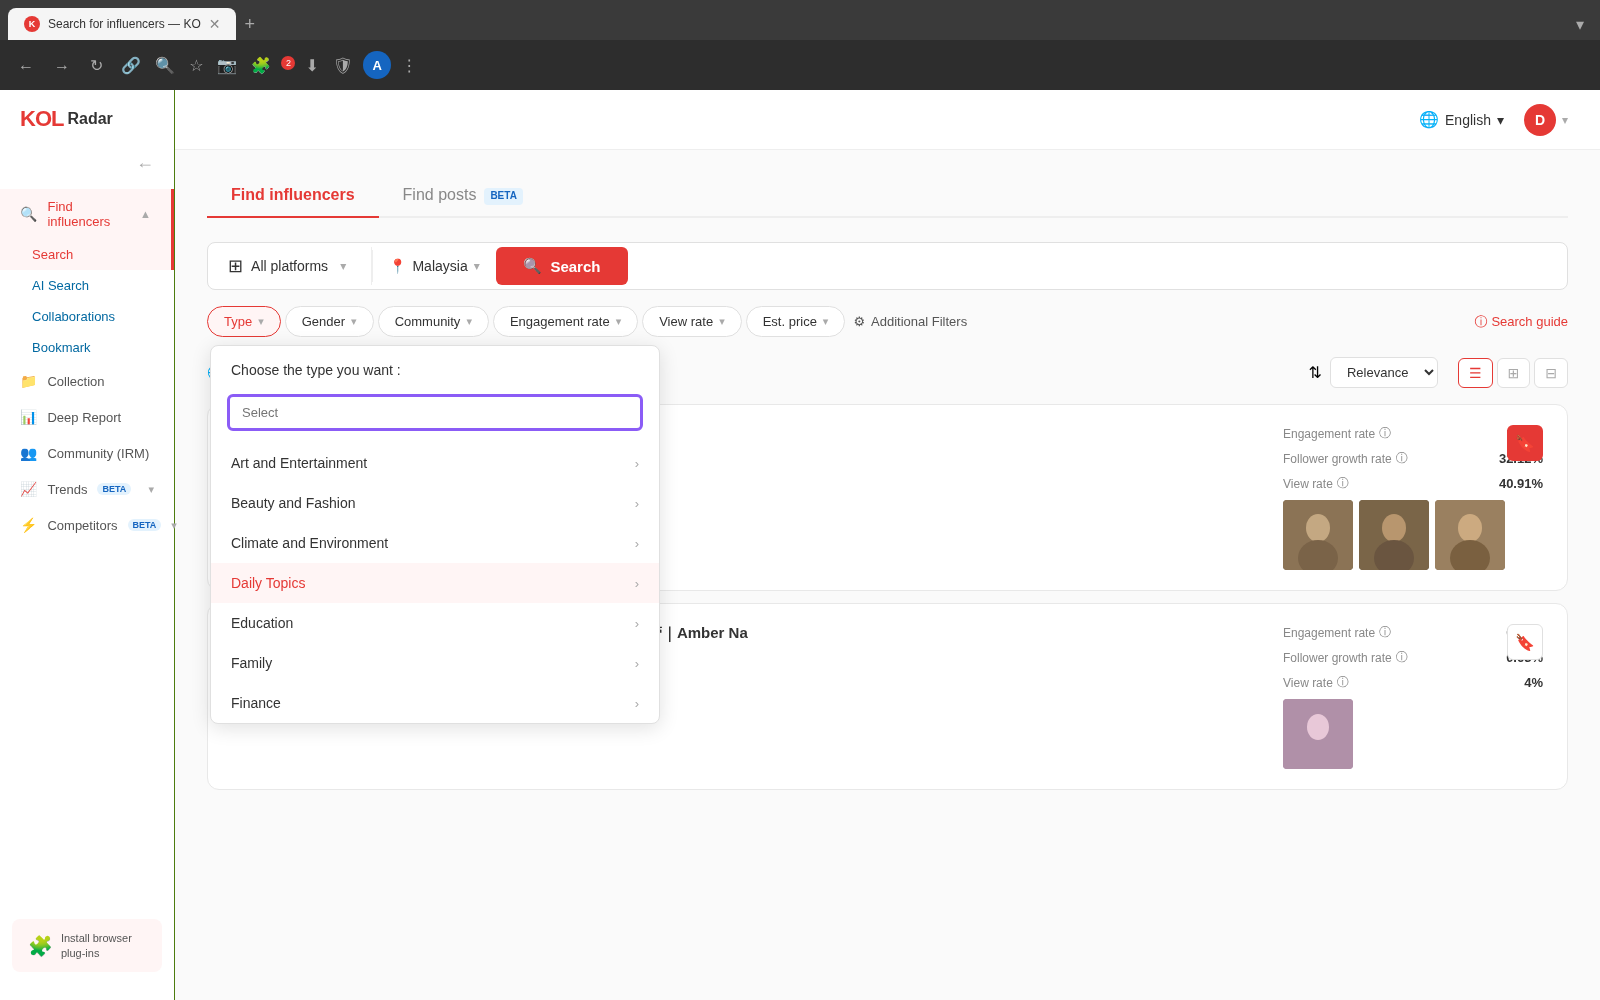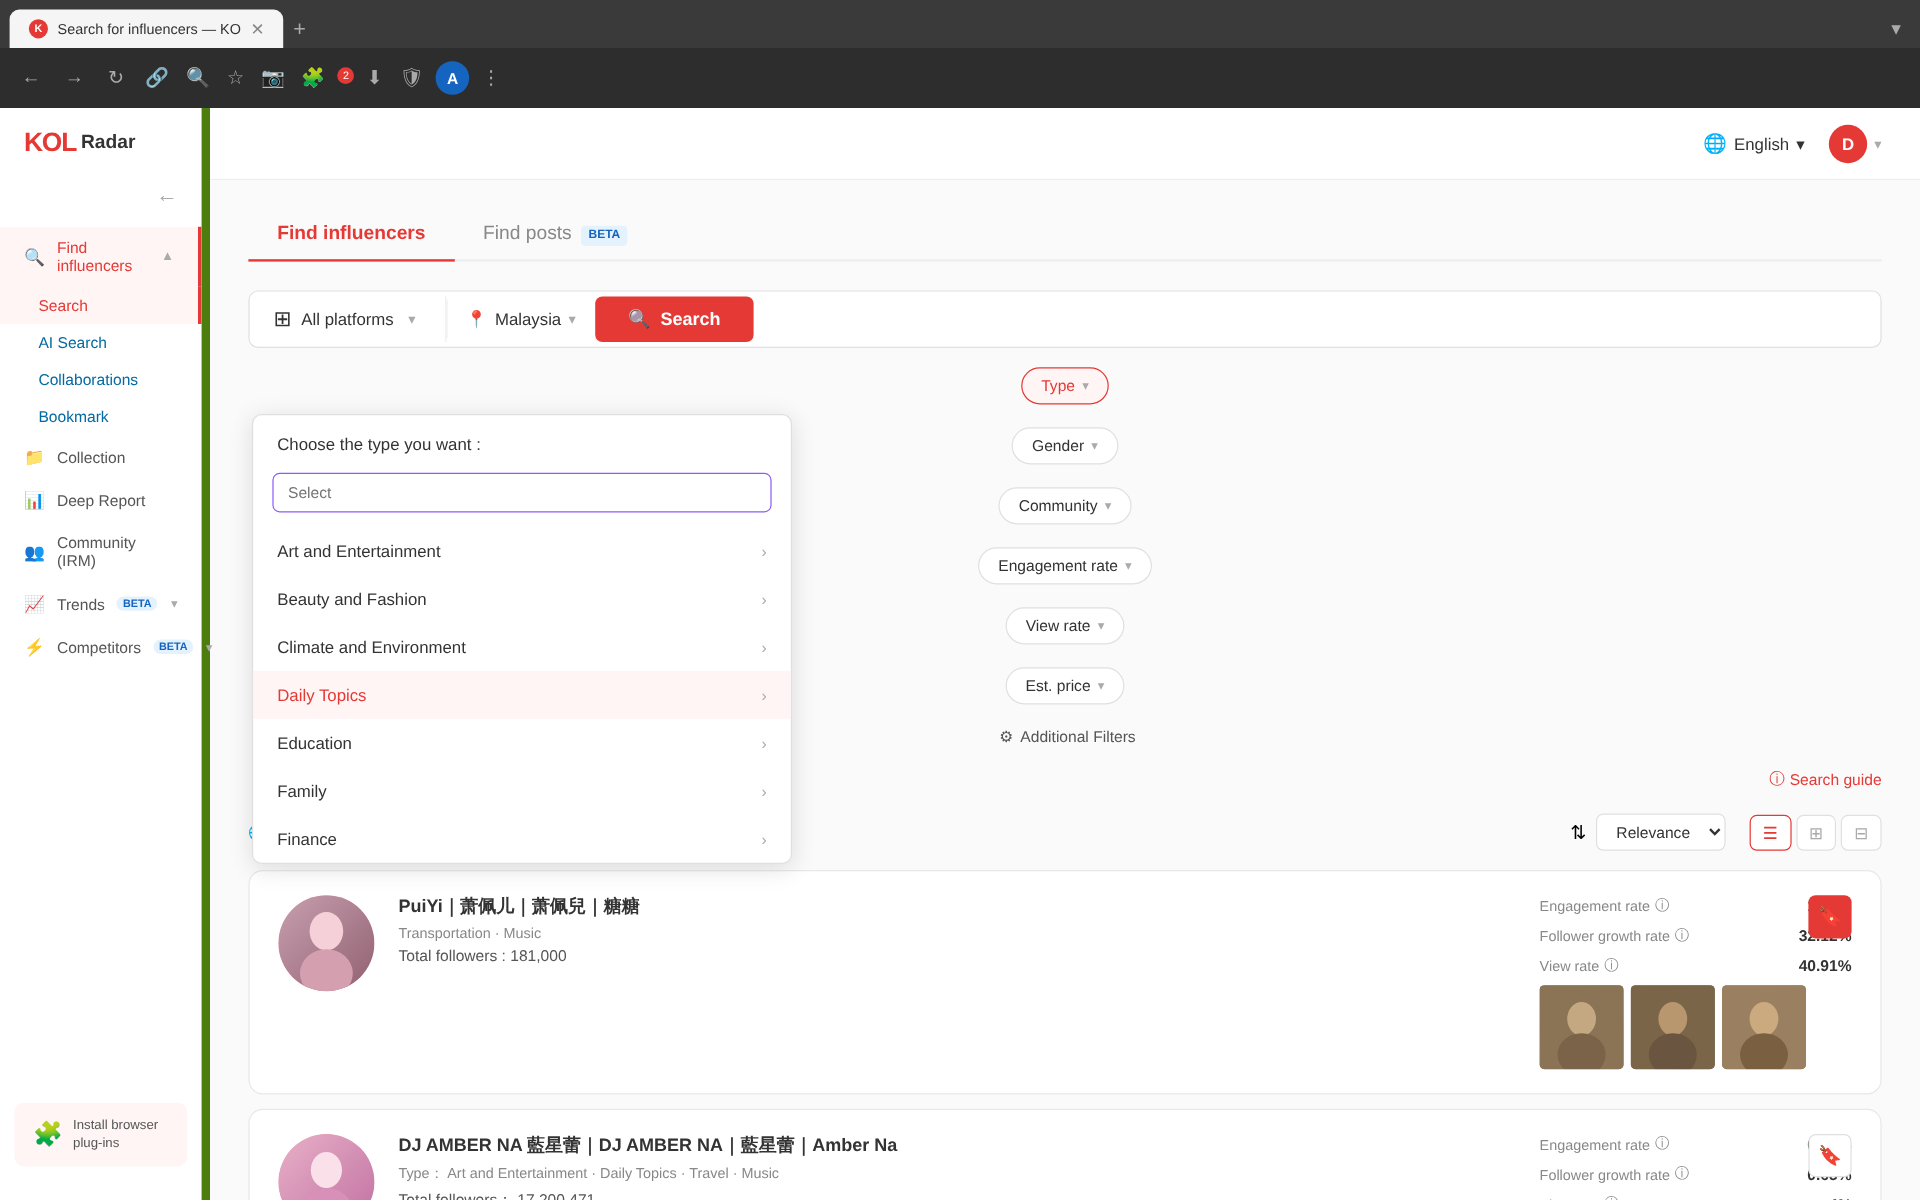--- a/index.html
+++ b/index.html
@@ -19,21 +19,21 @@
     .browser-url-bar { flex: 1; background: #404040; border: none; border-radius: 20px; padding: 6px 16px; color: #ddd; font-size: 13px; height: 32px; }
     .browser-nav-actions { display: flex; align-items: center; gap: 6px; color: #aaa; }
     .browser-nav-icon { font-size: 16px; cursor: pointer; padding: 4px; }
     .browser-badge { background: #e53935; color: white; font-size: 9px; border-radius: 50%; width: 14px; height: 14px; display: inline-flex; align-items: center; justify-content: center; position: relative; top: -2px; }
     .browser-avatar { width: 28px; height: 28px; background: #1565c0; border-radius: 50%; display: flex; align-items: center; justify-content: center; color: white; font-size: 13px; font-weight: bold; }
 
     
     .app-layout { display: flex; height: 910px; background: white; }
 
     
-    .sidebar { width: 175px; background: white; border-right: 7px solid #4d7c0f; display: flex; flex-direction: column; padding: 16px 0; flex-shrink: 0; }
+    .sidebar { width: 175px; background: white; border-right: 1px solid #4d7c0f; display: flex; flex-direction: column; padding: 16px 0; flex-shrink: 0; }
     .sidebar-logo { padding: 0 20px 20px; display: flex; align-items: center; gap: 4px; }
     .logo-kol { font-size: 22px; font-weight: 900; color: #e53935; letter-spacing: -1px; }
     .logo-radar { font-size: 16px; font-weight: 600; color: #333; }
     .sidebar-back { padding: 0 20px 16px; color: #aaa; font-size: 18px; cursor: pointer; display: flex; justify-content: flex-end; }
     .sidebar-item { padding: 10px 20px; display: flex; align-items: center; gap: 10px; cursor: pointer; font-size: 13px; color: #555; border-radius: 0; position: relative; }
     .sidebar-item.active { color: #e53935; background: #fff5f5; border-right: 3px solid #e53935; }
     .sidebar-item.active .sidebar-icon { color: #e53935; }
     .sidebar-icon { font-size: 14px; color: #999; }
     .sidebar-label { font-size: 13px; }
     .sidebar-chevron { margin-left: auto; font-size: 11px; color: #aaa; }
@@ -66,31 +66,31 @@
     .search-bar-container { background: white; border: 1px solid #e0e0e0; border-radius: 8px; display: flex; align-items: center; padding: 4px; margin-bottom: 16px; }
     .platform-selector { display: flex; align-items: center; gap: 8px; padding: 8px 16px; border-right: 1px solid #eee; cursor: pointer; font-size: 14px; color: #333; min-width: 160px; }
     .platform-icon { font-size: 18px; }
     .platform-chevron { color: #aaa; font-size: 12px; margin-left: 4px; }
     .search-input-main { flex: 1; border: none; outline: none; padding: 8px 16px; font-size: 14px; color: #999; background: transparent; }
     .location-selector { display: flex; align-items: center; gap: 6px; padding: 8px 16px; border-left: 1px solid #eee; cursor: pointer; font-size: 14px; color: #333; }
     .location-chevron { color: #aaa; font-size: 12px; }
     .search-btn { background: #e53935; color: white; border: none; border-radius: 6px; padding: 10px 28px; font-size: 15px; font-weight: 600; cursor: pointer; display: flex; align-items: center; gap: 8px; }
 
     
-    .filters-row { display: flex; align-items: center; gap: 19px; margin-bottom: 20px; flex-wrap: wrap; flex-direction: column; }
+    .filters-row { display: flex; align-items: center; gap: 4px; margin-bottom: 20px; flex-wrap: wrap; }
     .filter-btn { border: 1px solid #e0e0e0; background: white; border-radius: 20px; padding: 7px 16px; font-size: 13px; color: #333; cursor: pointer; display: flex; align-items: center; gap: 6px; }
     .filter-btn.active { border-color: #e53935; color: #e53935; background: #fff5f5; }
     .filter-chevron { font-size: 11px; color: #aaa; }
     .filter-additional { display: flex; align-items: center; gap: 6px; font-size: 13px; color: #555; cursor: pointer; margin-left: 4px; }
     .search-guide-link { margin-left: auto; color: #e53935; font-size: 13px; cursor: pointer; display: flex; align-items: center; gap: 4px; }
 
     
     .dropdown-overlay { position: absolute; z-index: 100; background: white; border: 1px solid #e0e0e0; border-radius: 8px; box-shadow: 0 4px 20px rgba(0,0,0,0.12); width: 450px; left: 210px; top: 345px; }
     .dropdown-header { padding: 16px 20px 8px; font-size: 14px; color: #333; font-weight: 500; }
-    .dropdown-search { margin: 8px 16px 12px; border: 1px solid #8b5cf6; border-radius: 6px; padding: 8px 12px; font-size: 13px; color: #999; width: calc(100% - 32px); outline: none; }
+    .dropdown-search { margin: 8px 16px 12px; border: 3px solid #8b5cf6; border-radius: 6px; padding: 8px 12px; font-size: 13px; color: #999; width: calc(100% - 32px); outline: none; }
     .dropdown-item { padding: 12px 20px; font-size: 14px; color: #333; cursor: pointer; display: flex; align-items: center; justify-content: space-between; border-radius: 0; gap: 40px; }
     .dropdown-item.selected { background: #fff5f5; color: #e53935; }
     .dropdown-item .item-chevron { color: #aaa; font-size: 13px; }
 
     
     .results-toolbar { display: flex; align-items: center; gap: 12px; margin-bottom: 16px; }
     .results-currency { display: flex; align-items: center; gap: 6px; font-size: 13px; color: #555; cursor: pointer; }
     .results-sort { display: flex; align-items: center; gap: 6px; }
     .sort-select { border: 1px solid #e0e0e0; border-radius: 6px; padding: 6px 12px; font-size: 13px; color: #333; background: white; cursor: pointer; }
     .view-btns { display: flex; gap: 4px; margin-left: 8px; }

